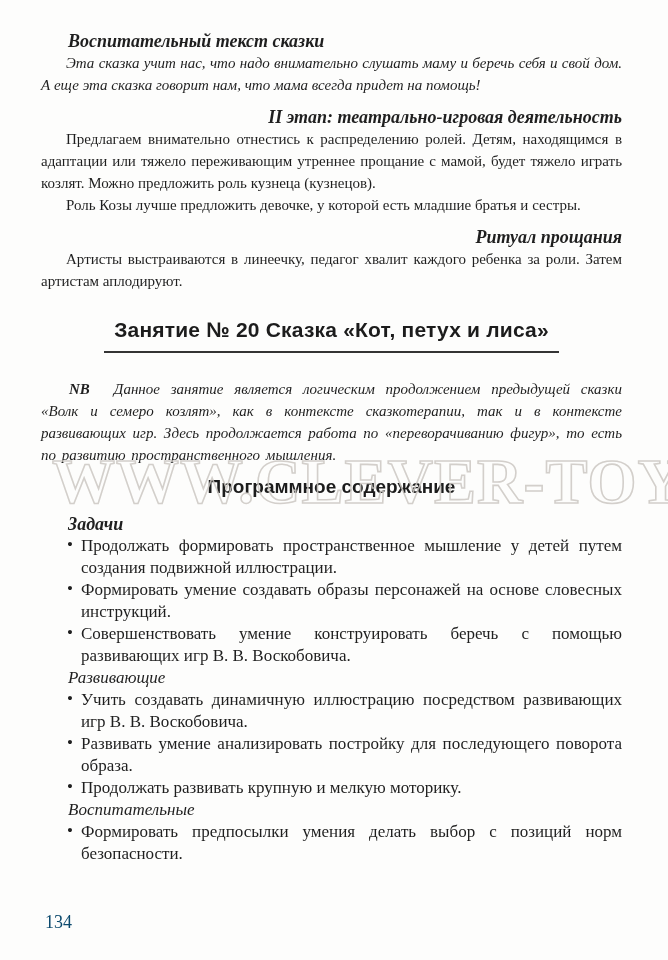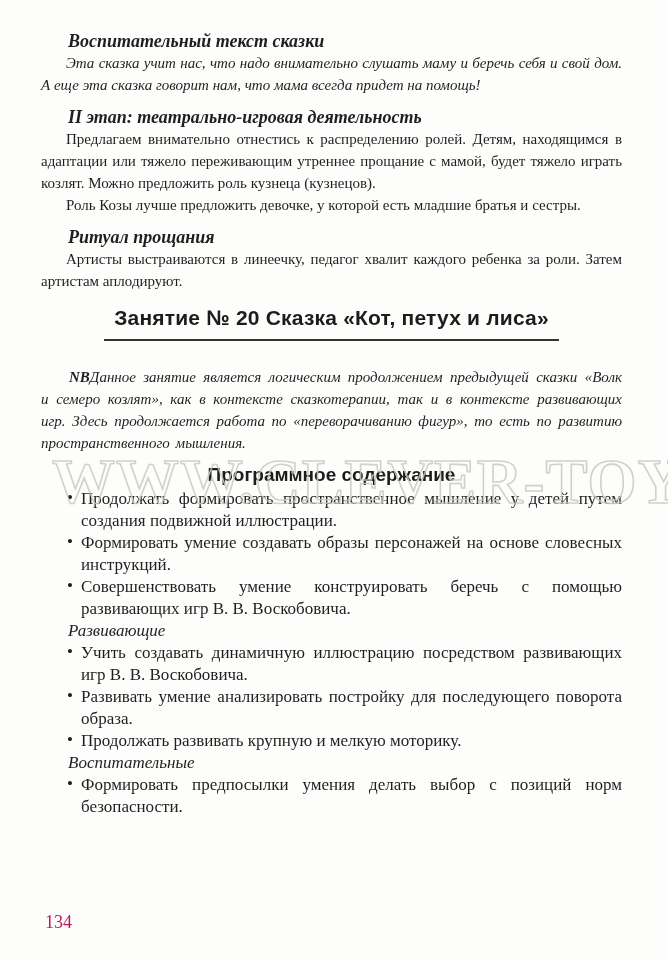--- a/index.html
+++ b/index.html
@@ -19,32 +19,32 @@
     font-size: 18px; line-height: 22px;
     font-weight: bold; font-style: italic;
     margin-left: 27px;
   }
   .para {
     font-size: 15px; line-height: 22px;
     text-align: justify; text-indent: 25px;
     hyphens: auto; -webkit-hyphens: auto;
   }
   .ital { font-style: italic; }
-  .sp { margin-top: 10px; }
+  .sp { margin-top: 10px; text-align: right; }
 
   .banner {
-    margin-top: 12px;
+    margin-top: 24px;
     font-family: "Liberation Sans", sans-serif;
     font-weight: bold; font-size: 21px; line-height: 28px;
     text-align: center; color: #1c1c1c; letter-spacing: 0.2px;
   }
   .rule { width: 455px; margin: 7px auto 0; border-top: 2px solid #343434; height: 0; }
 
   .nb { margin-top: 25px; word-spacing: 2px; text-indent: 28px; }
-  .nb-label { font-weight: bold; margin-right: 0; font-family: Liberation Serif, serif; }
+  .nb-label { font-weight: bold; margin-right: 24px; font-family: Liberation Serif, serif; }
 
   .subbanner {
     margin-top: 8px;
     font-family: "Liberation Sans", sans-serif;
     font-weight: bold; font-size: 19px; line-height: 26px;
     text-align: center; color: #1c1c1c;
   }
   .tasks { margin-top: 13px; }
   .group-label {
     font-style: italic; font-size: 17px; line-height: 22px;
@@ -64,21 +64,21 @@
     font-weight: bold; font-size: 63px; line-height: 52px;
     letter-spacing: 1px; white-space: nowrap;
     color: transparent;
     -webkit-text-stroke: 1.6px #ccc8c3;
     opacity: 0.85;
     pointer-events: none;
     z-index: 2;
   }
   .pagenum {
     position: absolute; left: 45px; top: 911px;
-    font-size: 18px; line-height: 22px; color: #be185d;
+    font-size: 18px; line-height: 22px; color: #0c4a6e;
   }
 </style>
 </head>
 <body>
 
 <div class="page">
   <div class="content">
 
     <h3 class="h-ital">Воспитательный текст сказки</h3>
     <p class="para ital">Эта сказка учит нас, что надо внимательно слушать маму и беречь себя и свой дом. А еще эта сказка говорит нам, что мама всегда придет на помощь!</p>
@@ -90,20 +90,21 @@
     <h3 class="h-ital sp">Ритуал прощания</h3>
     <p class="para">Артисты выстраиваются в линеечку, педагог хвалит каждого ребенка за роли. Затем артистам аплодируют.</p>
 
     <h2 class="banner">Занятие № 20 Сказка «Кот, петух и лиса»</h2>
     <div class="rule"></div>
 
     <p class="para ital nb"><span class="nb-label">NB</span><span>Данное занятие является логическим продолжением предыдущей сказки «Волк и семеро козлят», как в контексте сказкотерапии, так и в контексте развивающих игр. Здесь продолжается работа по «переворачиванию фигур», то есть по развитию пространственного мышления.</span></p>
 
     <h2 class="subbanner">Программное содержание</h2>
 
+    <h3 class="h-ital tasks">Задачи</h3>
 
     <div class="bullet-item"><span class="bm">•</span><span>Продолжать формировать пространственное мышление у детей путем создания подвижной иллюстрации.</span></div>
     <div class="bullet-item"><span class="bm">•</span><span>Формировать умение создавать образы персонажей на основе словесных инструкций.</span></div>
     <div class="bullet-item"><span class="bm">•</span><span>Совершенствовать умение конструировать беречь с помощью развивающих игр В. В. Воскобовича.</span></div>
 
     <div class="group-label">Развивающие</div>
     <div class="bullet-item"><span class="bm">•</span><span>Учить создавать динамичную иллюстрацию посредством развивающих игр В. В. Воскобовича.</span></div>
     <div class="bullet-item"><span class="bm">•</span><span>Развивать умение анализировать постройку для последующего поворота образа.</span></div>
     <div class="bullet-item"><span class="bm">•</span><span>Продолжать развивать крупную и мелкую моторику.</span></div>
 

